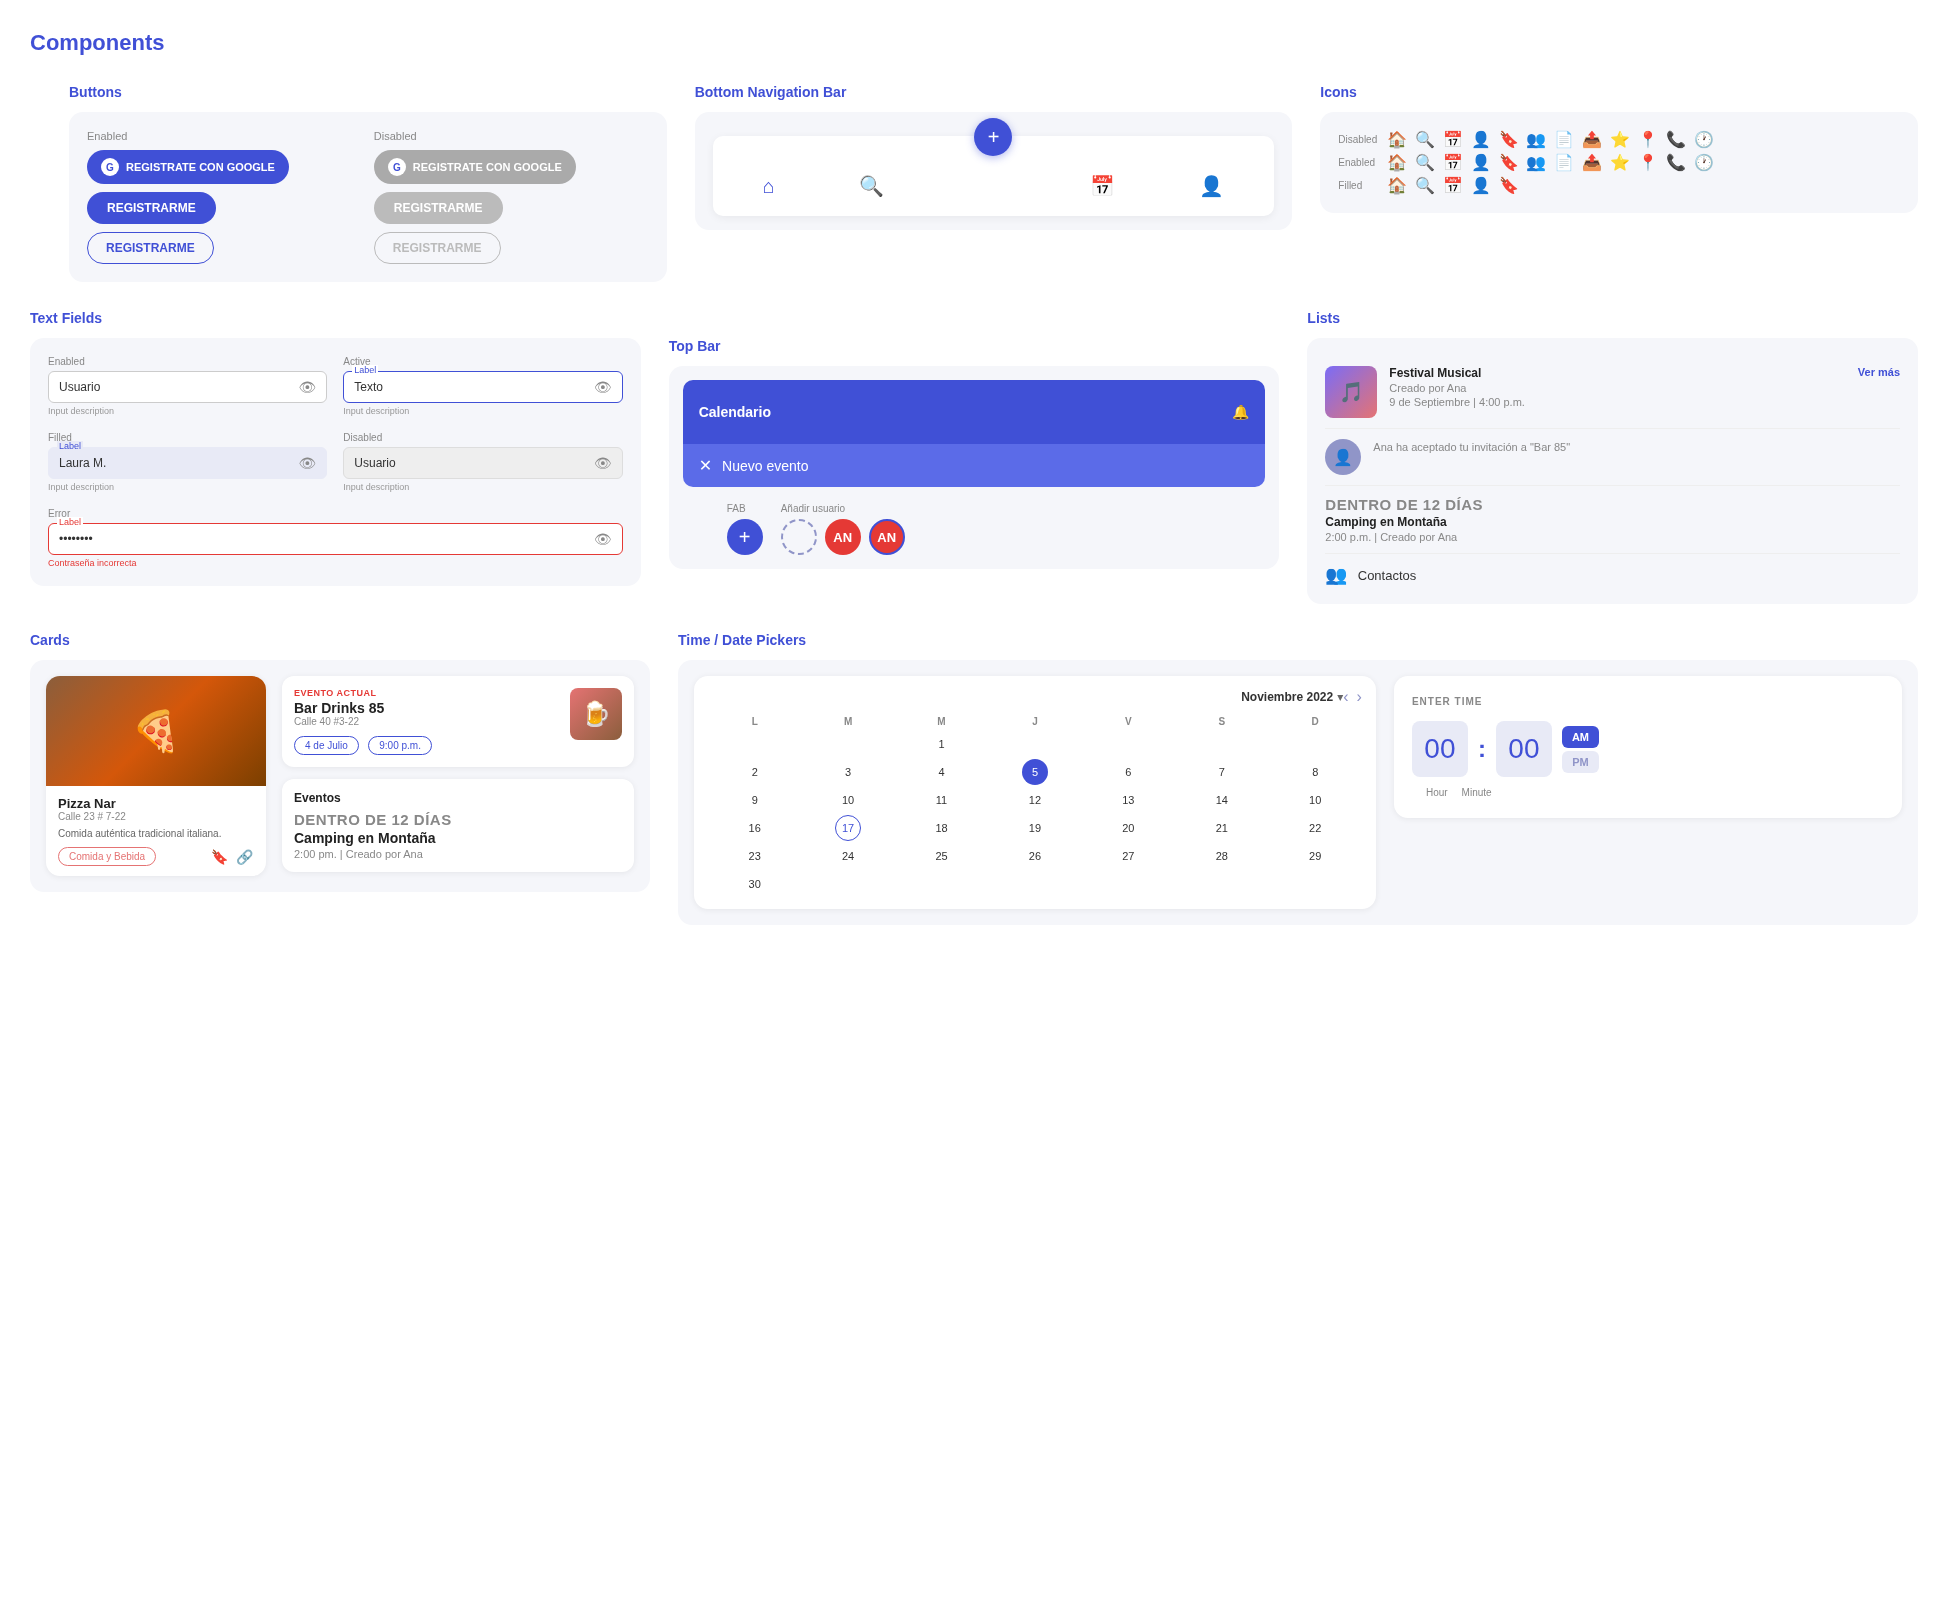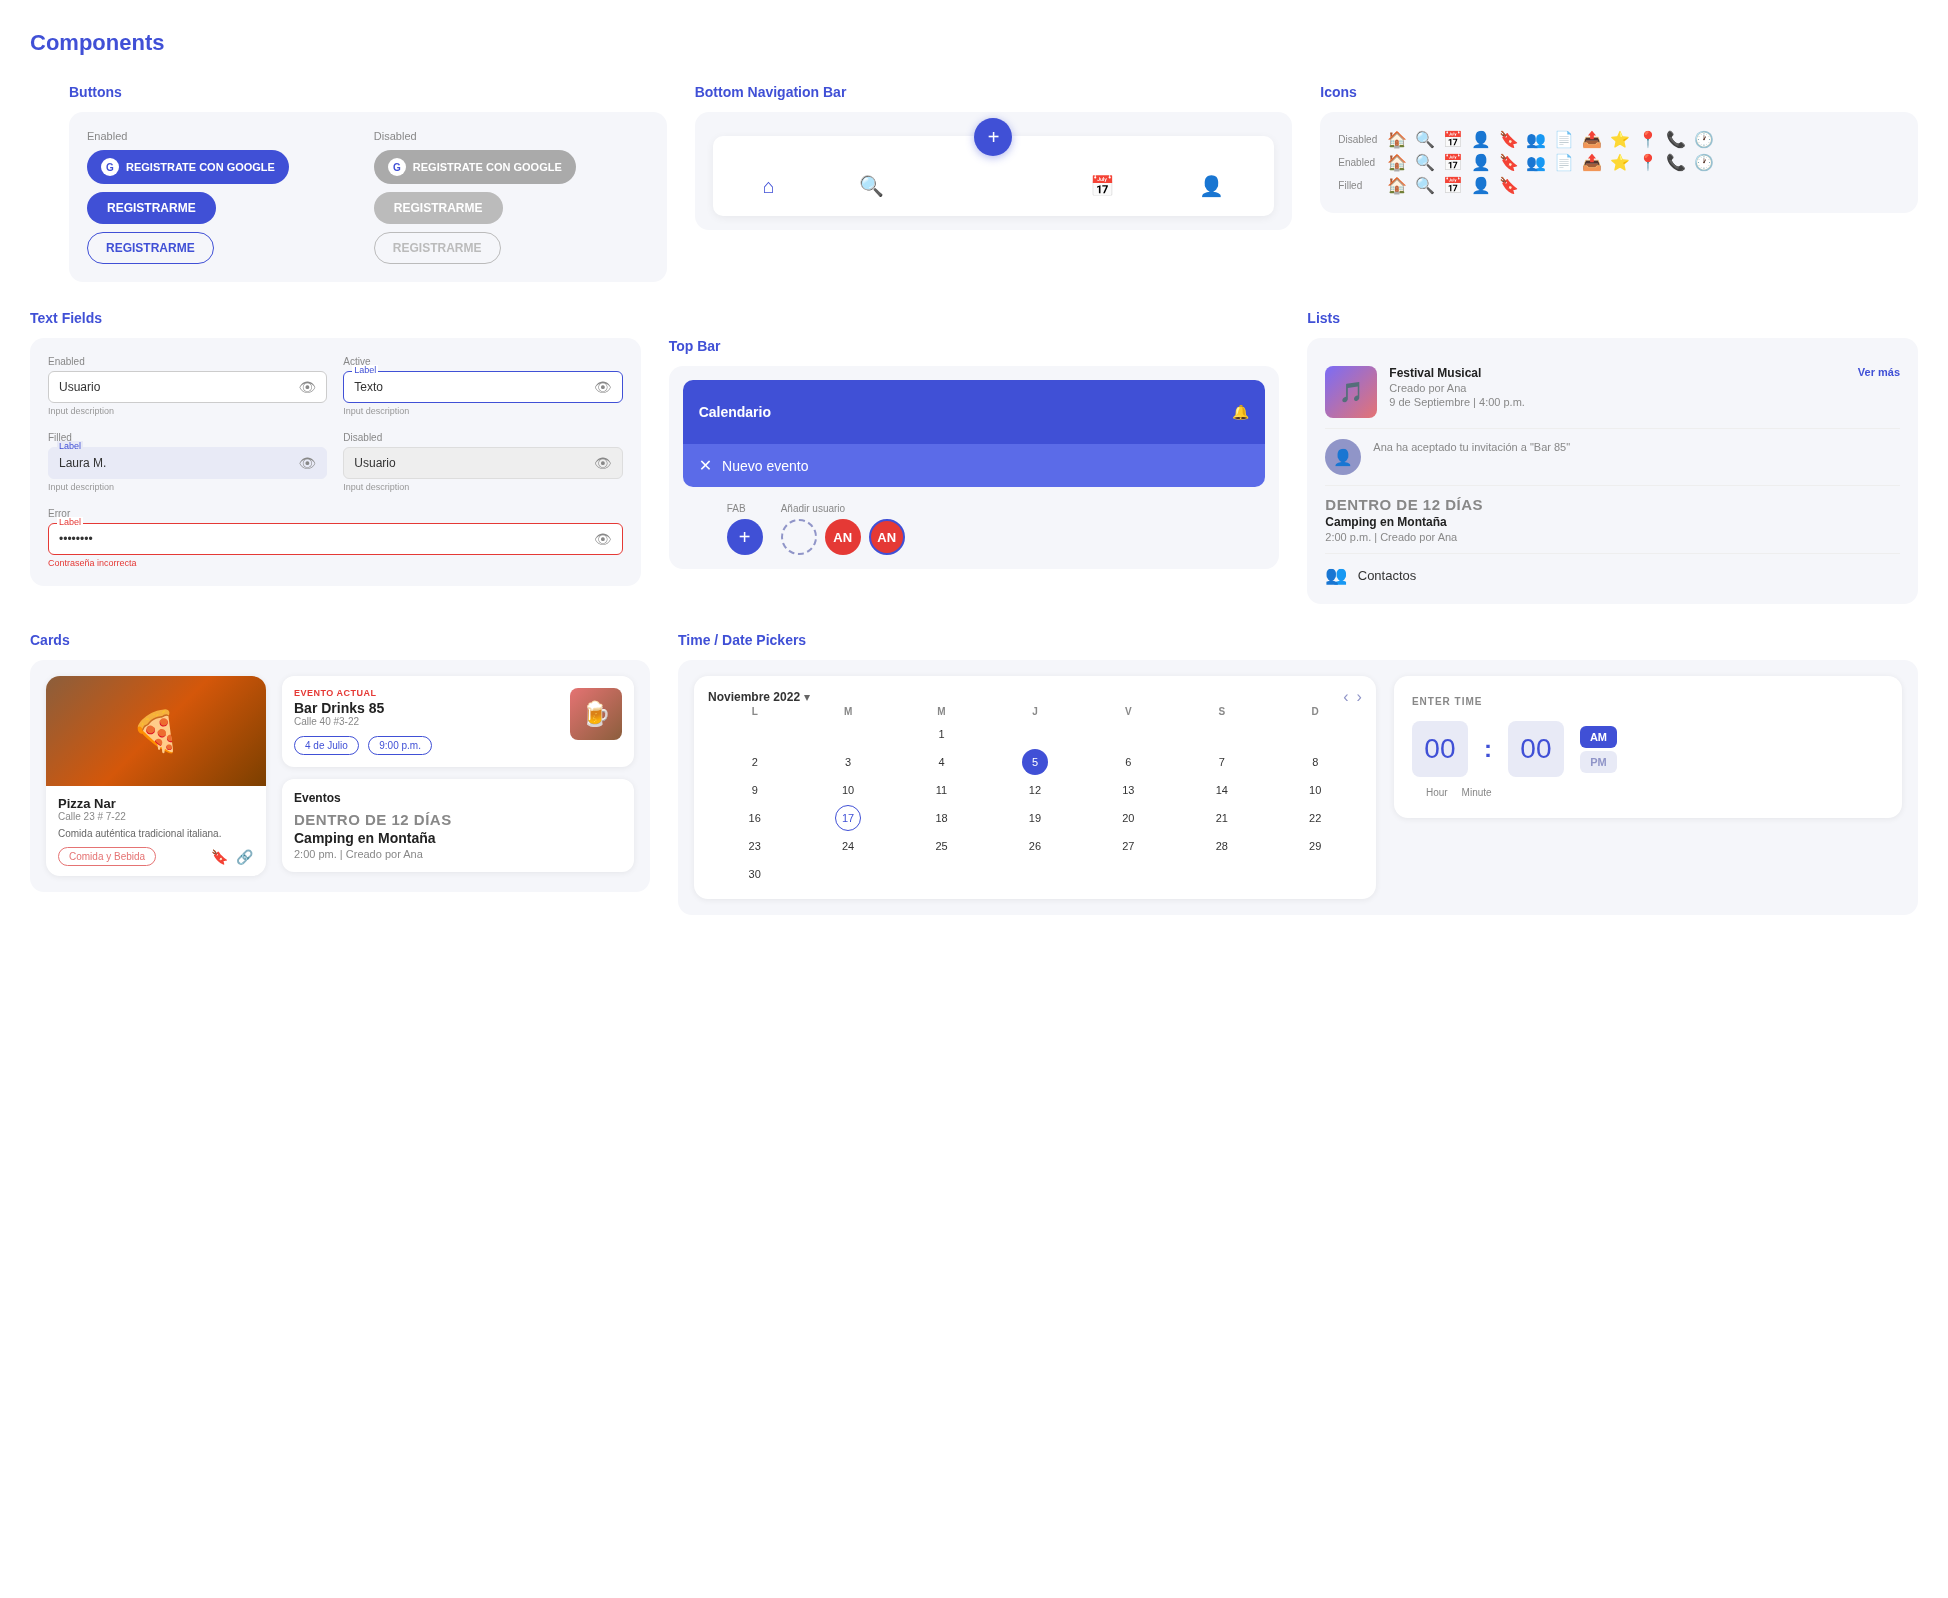--- a/index.html
+++ b/index.html
@@ -548,21 +548,22 @@
     .cal-header .edit-icon {
       font-size: 16px;
       opacity: 0.85;
     }
     .cal-body {
       padding: 12px 14px;
     }
     .cal-month-row {
       display: flex;
       align-items: center;
-      justify-content: space-between;
+      justify-content: flex-end;
+      margin-bottom: 10px;
     }
     .cal-month-label {
       font-size: 12px;
       font-weight: 600;
       color: #333;
     }
     .cal-nav {
       font-size: 16px;
       color: #9095c8;
       cursor: pointer;
@@ -615,21 +616,21 @@
       font-size: 10px;
       font-weight: 700;
       letter-spacing: 1px;
       text-transform: uppercase;
       color: #888;
       margin-bottom: 14px;
     }
     .time-picker-row {
       display: flex;
       align-items: center;
-      gap: 16px;
+      gap: 10px;
       margin-bottom: 10px;
     }
     .time-digit {
       background: #e8eaf6;
       border-radius: 8px;
       width: 56px; height: 56px;
       display: flex; align-items: center; justify-content: center;
       font-size: 28px;
       font-weight: 300;
       color: #4050d6;

